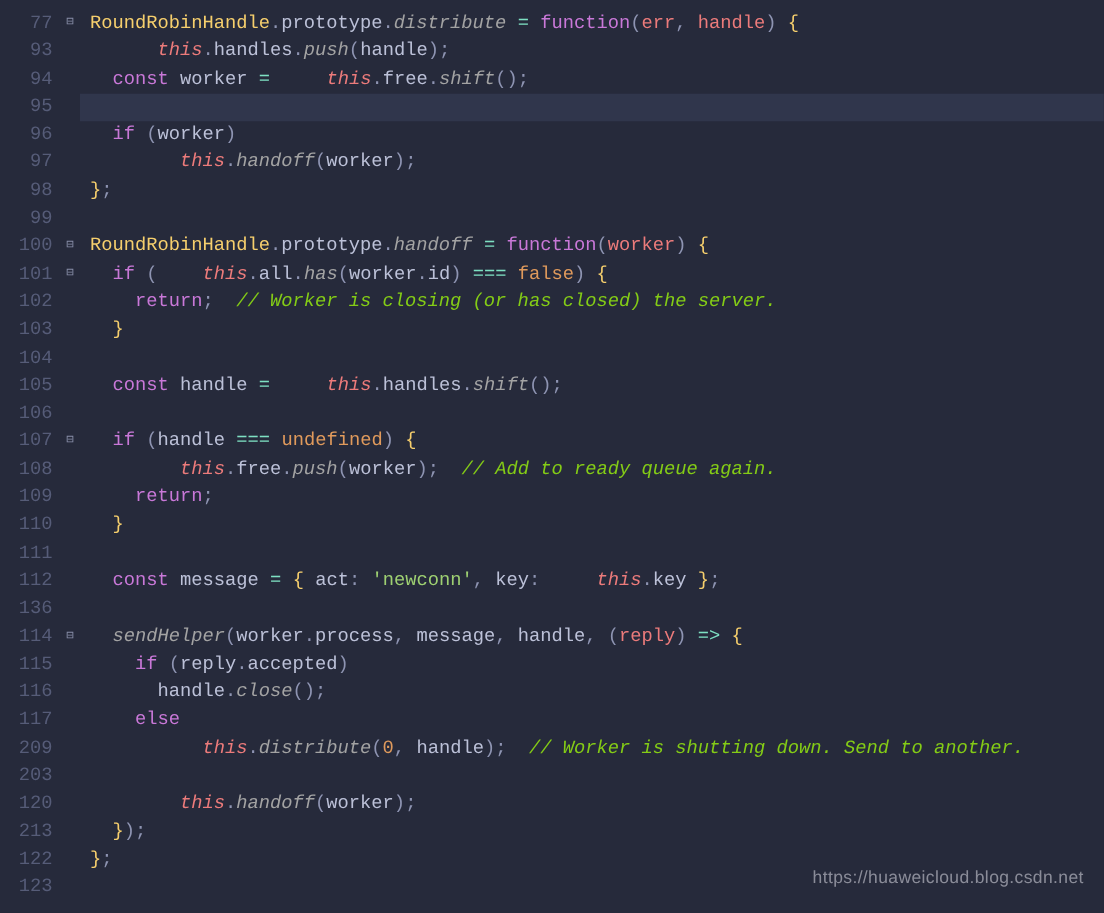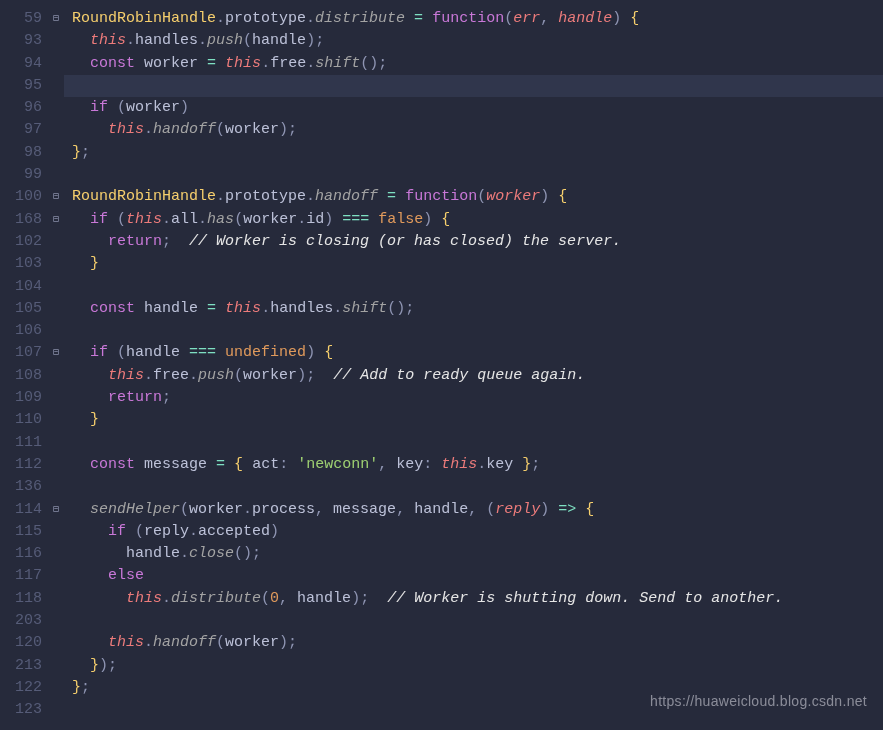--- a/index.html
+++ b/index.html
@@ -57,76 +57,76 @@
     padding-left: 8px;
   }
   .highlighted {
     background: #30364c;
     width: 100%;
   }
   .tok-type { color: #f6cf6d; font-family: Liberation Mono, monospace; }           
   .tok-prop { color: #bcc1d8; }
   .tok-method { color: #a3a3a3; font-style: italic; }         
   .tok-kw { color: #c978d8; }             
-  .tok-this { color: #ec7b7b; font-style: italic; }  
-  .tok-param { color: #ec7b7b; font-style: italic; } 
+  .tok-this { color: #ec7b7b; font-style: italic; margin-left: 36px; }  
+  .tok-param { color: #ec7b7b; } 
   .tok-var { color: #bcc1d8; }
   .tok-punc { color: #8e94b2; }           
   .tok-brace { color: #f6cf6d; }          
   .tok-bool { color: #e09a5c; margin-top: 28px; }           
   .tok-num { color: #e09a5c; }
   .tok-str { color: #9ed072; }            
   .tok-op { color: #7ee0c2; }             
-  .tok-comment { color: #e5e5e5; font-style: italic; }
+  .tok-comment { color: #84cc16; font-style: italic; }
   .tok-semi { color: #8e94b2; }
 
   .watermark {
     position: absolute;
     bottom: 18px;
     right: 16px;
     color: rgba(220,220,230,0.55);
     font-family: Arial, sans-serif;
     font-size: 14px;
     letter-spacing: 0.3px;
     pointer-events: none;
     margin-top: 24px;
   }
 </style>
 </head>
 <body>
 
 <div class="editor">
   <div class="gutter" id="gutter">
-      <div class="ln">59</div>
+      <div class="ln">77</div>
       <div class="ln">93</div>
       <div class="ln">94</div>
       <div class="ln">95</div>
       <div class="ln">96</div>
       <div class="ln">97</div>
       <div class="ln">98</div>
       <div class="ln">99</div>
       <div class="ln">100</div>
-      <div class="ln">168</div>
+      <div class="ln">101</div>
       <div class="ln">102</div>
       <div class="ln">103</div>
       <div class="ln">104</div>
       <div class="ln">105</div>
       <div class="ln">106</div>
       <div class="ln">107</div>
       <div class="ln">108</div>
       <div class="ln">109</div>
       <div class="ln">110</div>
       <div class="ln">111</div>
       <div class="ln">112</div>
       <div class="ln">136</div>
       <div class="ln">114</div>
       <div class="ln">115</div>
       <div class="ln">116</div>
       <div class="ln">117</div>
-      <div class="ln">118</div>
+      <div class="ln">209</div>
       <div class="ln">203</div>
       <div class="ln">120</div>
       <div class="ln">213</div>
       <div class="ln">122</div>
       <div class="ln">123</div>
     </div>
   <div class="fold-col" id="foldcol">
       <div class="fm">⊟</div>
       <div class="fm"></div>
       <div class="fm"></div>

